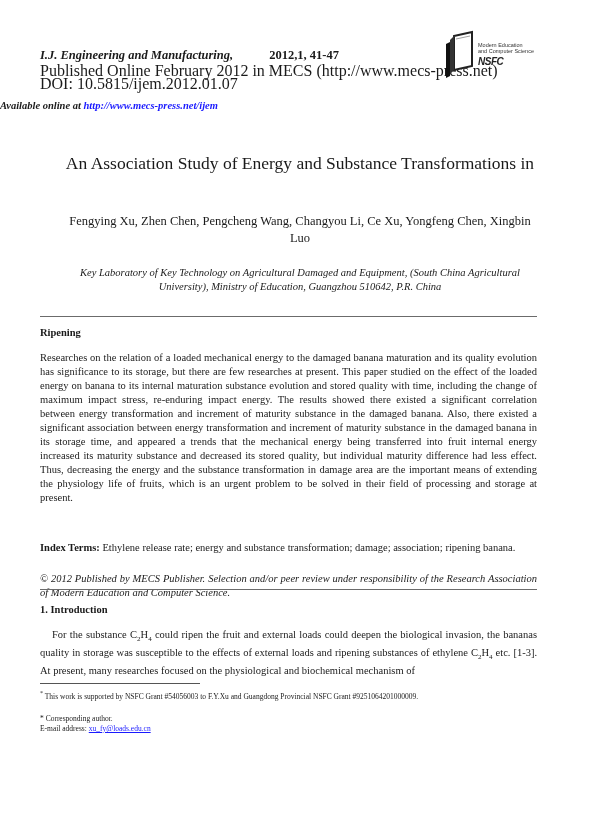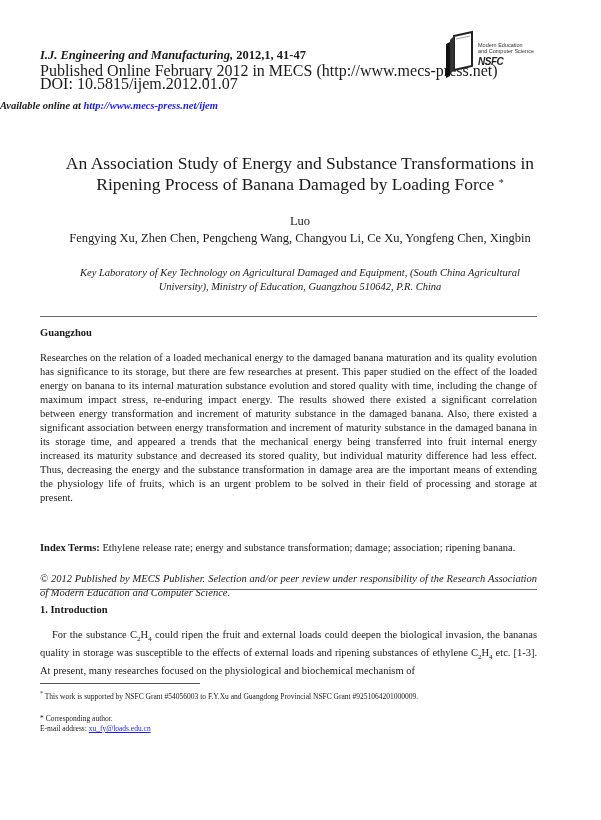--- a/index.html
+++ b/index.html
@@ -1,20 +1,20 @@
 <!DOCTYPE html>
 <html><head>
 <meta charset="utf-8">
 <style>
   html, body { margin:0; padding:0; background:#ffffff; }
   body { width:601px; height:820px; position:relative; overflow:hidden;
          font-family:"Liberation Serif", "DejaVu Serif", serif; color:#1a1a1a; }
   .abs { position:absolute; }
   .journal-title { left:40px; top:48px; font-size:12.5px; font-weight:bold; font-style:italic; }
-  .journal-title .issue { font-style:normal; }
+  .journal-title .issue { font-style:normal;margin-left:33px; }
   .meta-line { left:40px; font-size:16px; line-height:13px; }
   .logo { left:444px; top:30px; width:110px; height:50px; }
   .logo-text { position:absolute; left:34px; top:12px; font-family:"Liberation Sans", sans-serif; font-size:5.5px; line-height:6px; color:#333; }
   .logo-press { position:absolute; left:34px; top:26px; font-family:"Liberation Sans", sans-serif; font-size:10px; font-weight:bold; font-style:italic; letter-spacing:-0.5px; color:#222; }
   .available { left:0; width:601px; top:100px; text-align:left; font-size:10.5px; font-weight:bold; font-style:italic; }
   .available a { color:#1a1aff; text-decoration:none; }
   .paper-title { left:40px; width:520px; top:153px; text-align:center; font-size:17.5px; line-height:21px; }
   .paper-title sup { font-size:10px; vertical-align:top; position:relative; top:-2px; }
   .authors { left:30px; width:540px; top:213px; text-align:center; font-size:12.5px; line-height:17px; }
   .affiliation { left:40px; width:520px; top:266px; text-align:center; font-size:10.5px; font-style:italic; line-height:14px; }
@@ -49,36 +49,35 @@
       <div>Modern Education</div>
       <div>and Computer Science</div>
     </div>
   <div class="logo-press">NSFC</div>
 </div>
 
 <div class="abs available"><span>Available online at </span><a>http://www.mecs-press.net/ijem</a></div>
 
 <div class="abs paper-title">
   <div>An Association Study of Energy and Substance Transformations in</div>
-  <div><span>Ripening Process of Banana Damaged by Loading Force</span> <sup>*</sup></div>
 </div>
 
 <div class="abs authors">
+  <div>Fengying Xu, Zhen Chen, Pengcheng Wang, Changyou Li, Ce Xu, Yongfeng Chen, Xingbin</div>
   <div>Luo</div>
-  <div>Fengying Xu, Zhen Chen, Pengcheng Wang, Changyou Li, Ce Xu, Yongfeng Chen, Xingbin</div>
 </div>
 
 <div class="abs affiliation">
   <div>Key Laboratory of Key Technology on Agricultural Damaged and Equipment, (South China Agricultural</div>
   <div>University), Ministry of Education, Guangzhou 510642, P.R. China</div>
 </div>
 
 <div class="abs rule" style="top:316px;"></div>
 
-<div class="abs section-head" style="top:327px;">Guangzhou</div>
+<div class="abs section-head" style="top:327px;">Ripening</div>
 <div class="abs body-text" style="top:351px;">Researches on the relation of a loaded mechanical energy to the damaged banana maturation and its quality evolution has significance to its storage, but there are few researches at present. This paper studied on the effect of the loaded energy on banana to its internal maturation substance evolution and stored quality with time, including the change of maximum impact stress, re-enduring impact energy. The results showed there existed a significant correlation between energy transformation and increment of maturity substance in the damaged banana. Also, there existed a significant association between energy transformation and increment of maturity substance in the damaged banana in its storage time, and appeared a trends that the mechanical energy being transferred into fruit internal energy increased its maturity substance and decreased its stored quality, but individual maturity difference had less effect. Thus, decreasing the energy and the substance transformation in damage area are the important means of extending the physiology life of fruits, which is an urgent problem to be solved in their field of processing and storage at present.</div>
 
 <div class="abs index-terms"><b>Index Terms:</b><span> Ethylene release rate; energy and substance transformation; damage; association; ripening banana.</span></div>
 
 <div class="abs copyright">© 2012 Published by MECS Publisher. Selection and/or peer review under responsibility of the Research Association of Modern Education and Computer Science.</div>
 
 <div class="abs rule" style="top:589px;"></div>
 
 <div class="abs section-head" style="top:604px;">1. Introduction</div>
 <div class="abs body-text intro" style="top:628px;"><span>For the substance C</span><sub>2</sub><span>H</span><sub>4</sub><span> could ripen the fruit and external loads could deepen the biological invasion, the bananas quality   in storage was susceptible to the effects of external loads and ripening substances of ethylene C</span><sub>2</sub><span>H</span><sub>4</sub><span> etc. [1-3]. At present, many researches focused on the physiological and biochemical mechanism of</span></div>

